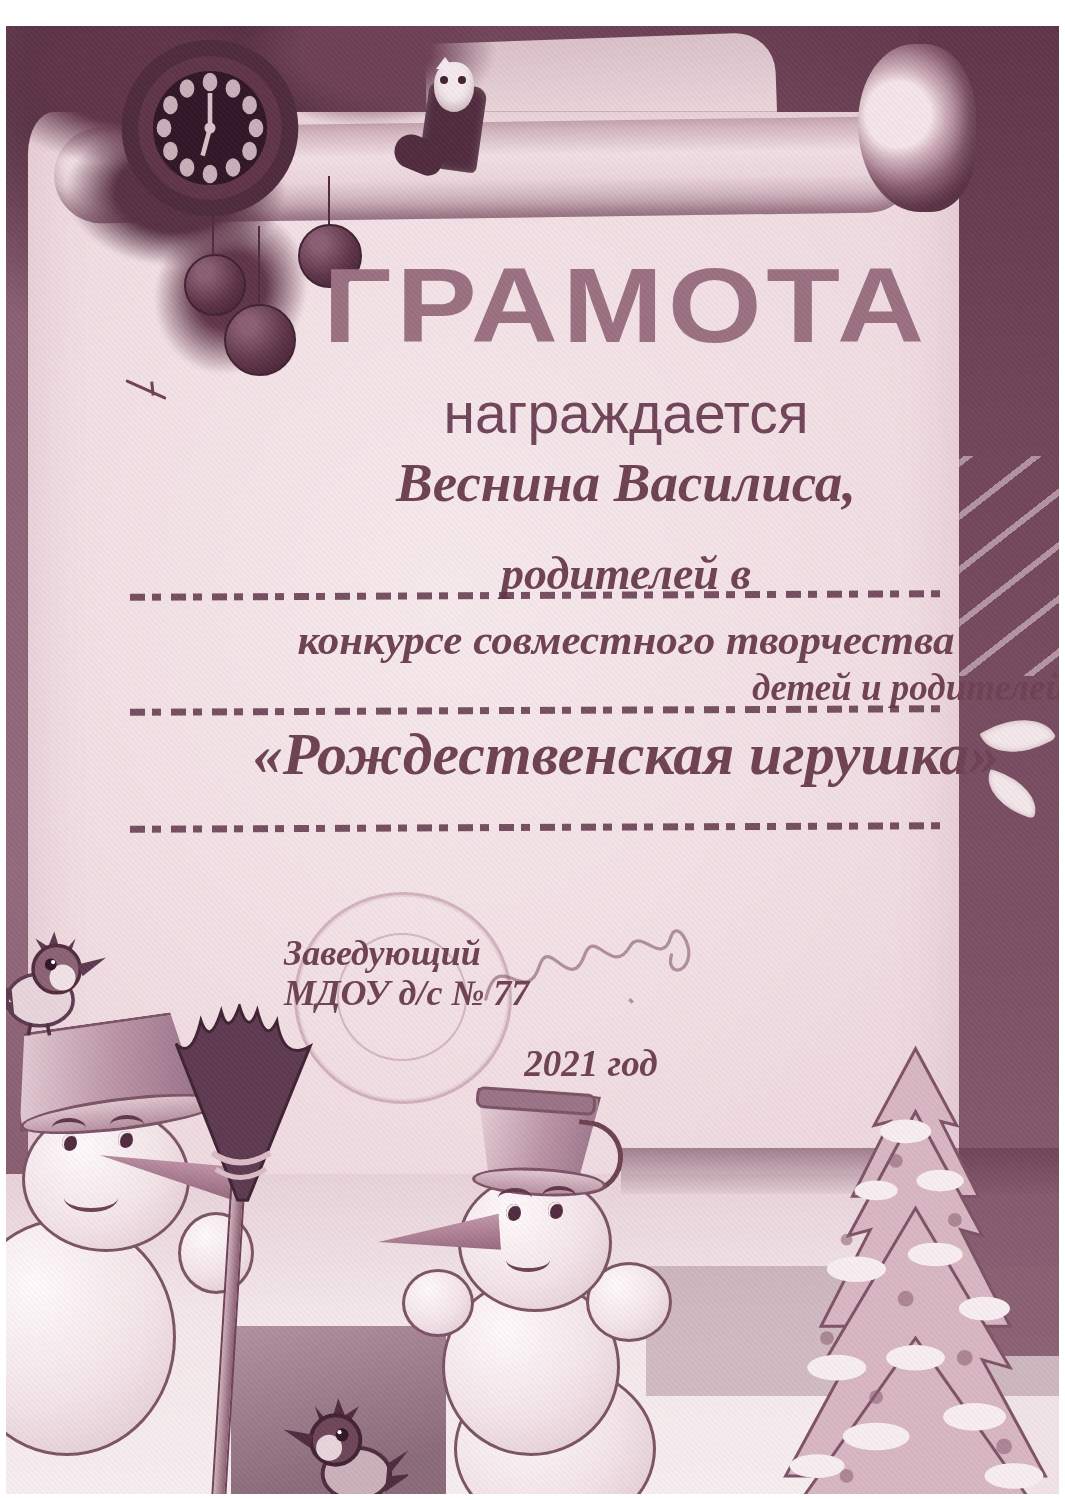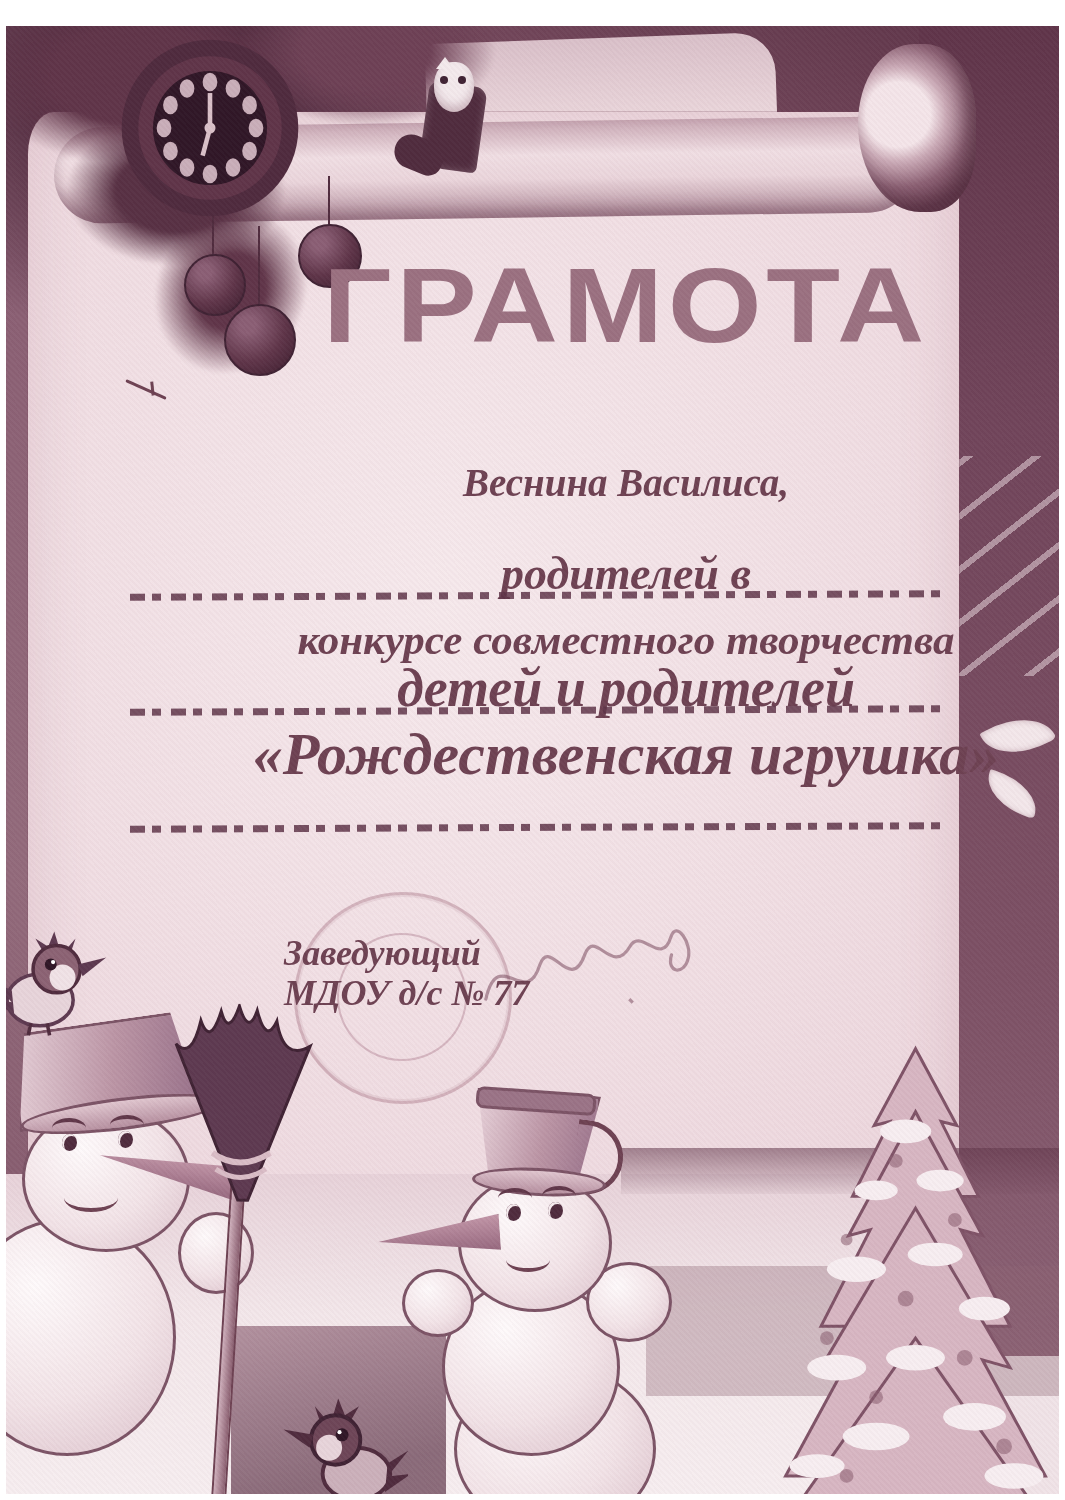--- a/index.html
+++ b/index.html
@@ -58,25 +58,25 @@
         box-shadow:none;}
   
   .rule{left:124px;width:812px;height:7px;opacity:.85;transform:rotate(-.25deg);
      background:repeating-linear-gradient(90deg,var(--deco) 0 15px,transparent 15px 22px,var(--deco) 22px 31px,transparent 31px 41px);}
   
   .tl{left:180px;width:880px;text-align:center;color:var(--ink);}
   .serifit{font-family:"Liberation Serif",serif;font-style:italic;font-weight:bold;}
   .l-title{top:220px;font-family:"Liberation Sans",sans-serif;font-weight:bold;font-size:106px;line-height:118px;
      color:var(--title-ink);letter-spacing:4px;transform:scaleX(1.14);}
   .l-sub{top:352px;font-family:"Liberation Sans",sans-serif;font-size:57px;line-height:70px;color:#6f4458;}
-  .l-name{top:426px;font-size:39px;line-height:62px;}
+  .l-name{top:426px;font-size:55px;line-height:62px;}
   .l-aff{top:484px;font-size:48px;line-height:56px;}
   .l-win{top:522px;font-size:46px;line-height:52px;}
   .l-c1{top:588px;font-size:43px;line-height:52px;}
-  .l-c2{top:636px;font-size:54px;line-height:52px;}
+  .l-c2{top:636px;font-size:37px;line-height:52px;text-align:right;}
   .l-ct{top:700px;font-size:60px;line-height:56px;}
   .l-teach{top:822px;left:105px;width:890px;font-size:33px;line-height:44px;color:#74485c;}
   .l-role{left:278px;width:320px;text-align:left;font-size:36px;line-height:42px;}
   .r1{top:906px;} .r2{top:946px;}
   .l-signer{top:946px;left:640px;width:300px;text-align:center;font-size:34px;line-height:40px;}
   .l-year{top:1016px;left:435px;width:300px;text-align:center;font-size:37px;line-height:44px;}
   
   .stamp{left:288px;top:866px;width:212px;height:206px;border-radius:50%;border:3px solid rgba(158,103,122,.38);
      box-shadow:inset 0 0 0 2px rgba(158,103,122,.12);}
   .stamp::before{content:"";position:absolute;left:40px;top:38px;width:126px;height:124px;border-radius:50%;
@@ -151,20 +151,21 @@
   <div class="abs ball" style="left:178px;top:228px;width:58px;height:58px;"></div>
   <div class="abs string" style="left:252px;top:200px;height:84px;"></div>
   <div class="abs ball" style="left:218px;top:278px;width:68px;height:68px;"></div>
   <div class="abs string" style="left:322px;top:150px;height:54px;"></div>
   <div class="abs ball" style="left:292px;top:198px;width:60px;height:60px;"></div>
 
   <div class="abs stocking"></div>
   <div class="abs owl"></div>
 
   <div class="abs tl l-title">ГРАМОТА</div>
+  <div class="abs tl l-sub">награждается</div>
   <div class="abs tl l-name serifit">Веснина Василиса,</div>
   <div class="abs tl l-win serifit">родителей в</div>
 
   <div class="abs rule" style="top:566px;"></div>
 
   <div class="abs tl l-c1 serifit">конкурсе совместного творчества</div>
   <div class="abs tl l-c2 serifit">детей и родителей</div>
 
   <div class="abs rule" style="top:681px;"></div>
 
@@ -174,20 +175,21 @@
 
 
   <div class="abs stamp"></div>
   <svg class="abs" style="left:468px;top:888px;transform:rotate(-8deg);" width="235" height="100" viewBox="0 0 235 100">
     <path d="M8 70 C 28 18, 46 86, 66 44 C 80 16, 92 78, 112 40 C 126 14, 136 66, 158 38 C 172 20, 186 64, 200 34 C 208 18, 220 44, 214 58 C 208 74, 190 70, 198 52" fill="none" stroke="rgba(122,74,94,.55)" stroke-width="3.2" stroke-linecap="round"></path>
     <path d="M150 90 l3 4" stroke="rgba(122,74,94,.55)" stroke-width="3"></path>
   </svg>
 
   <div class="abs tl l-role r1 serifit">Заведующий</div>
   <div class="abs tl l-role r2 serifit">МДОУ д/с № 77</div>
+  <div class="abs tl l-year serifit">2021 год</div>
 
   <div class="abs snow1"></div>
   <div class="abs snow2"></div>
   <div class="abs horizon"></div>
   <div class="abs midband"></div>
   <div class="abs darkpatch"></div>
 
   <svg class="abs" style="left:752px;top:1015px;" width="315" height="482" viewBox="0 0 320 486">
     <g stroke="#7e5266" stroke-width="3" fill="#d7b6c2">
       <polygon points="160,6 118,84 134,80 96,156 224,156 186,80 202,84"></polygon>

